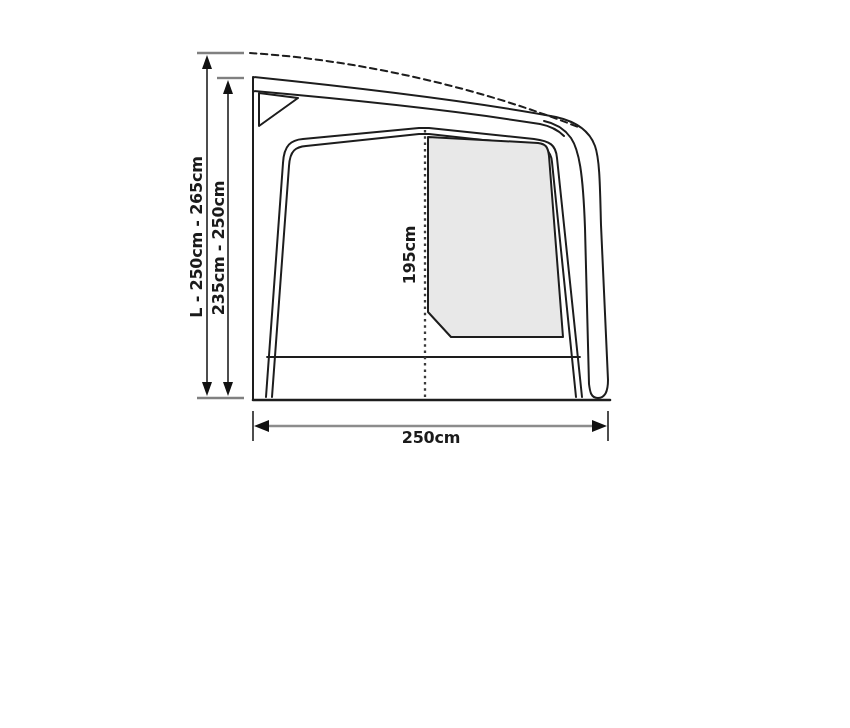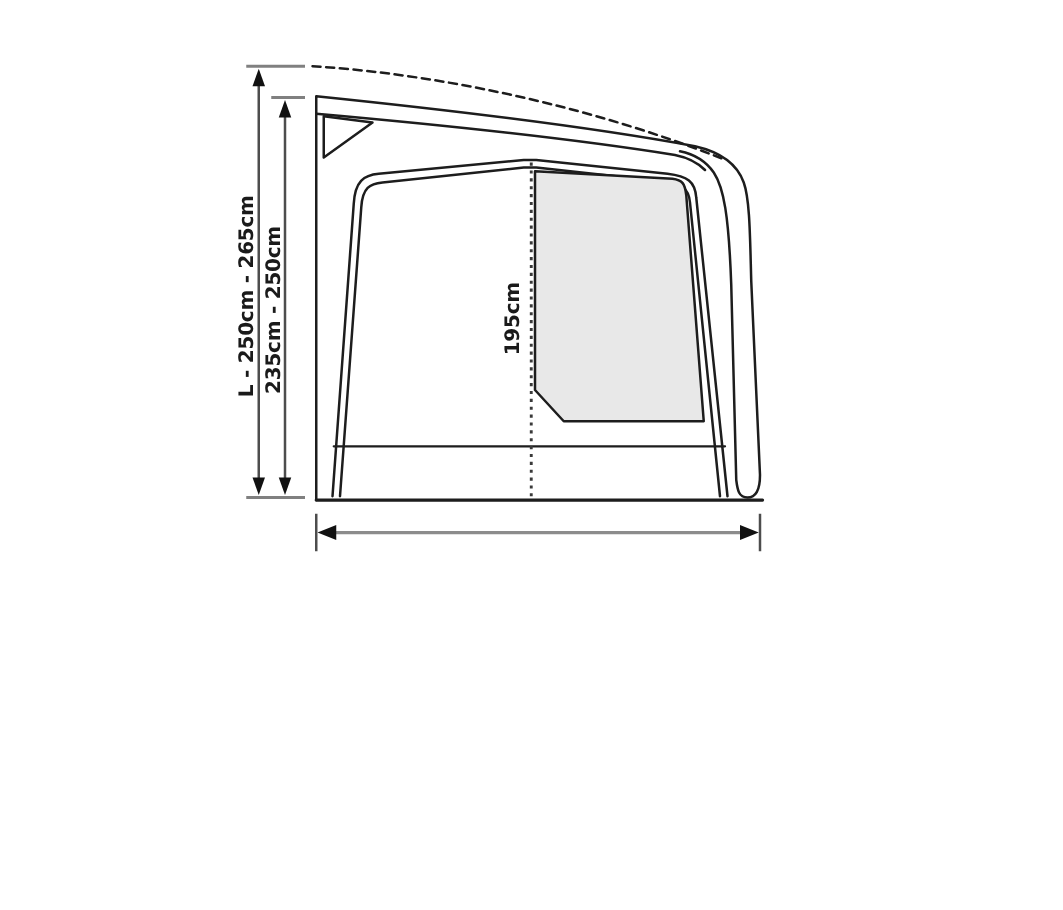--- a/index.html
+++ b/index.html
@@ -92,13 +92,14 @@
       <path d="M 425,130 L 425,397" stroke-width="2.3" stroke-dasharray="2.5 3.8" stroke-linecap="butt" stroke="#3a3a3a"></path>
     </g>
   </svg>
 
   <div class="dim-label vlabel" style="left:67px;top:226px;">L - 250cm - 265cm</div>
 
   <div class="dim-label vlabel" style="left:89px;top:237px;">235cm - 250cm</div>
 
   <div class="dim-label vlabel" style="left:280px;top:244px;">195cm</div>
 
+  <div class="dim-label hlabel" style="left:331px;top:427px;">250cm</div>
 </div>
 
 </body></html>

